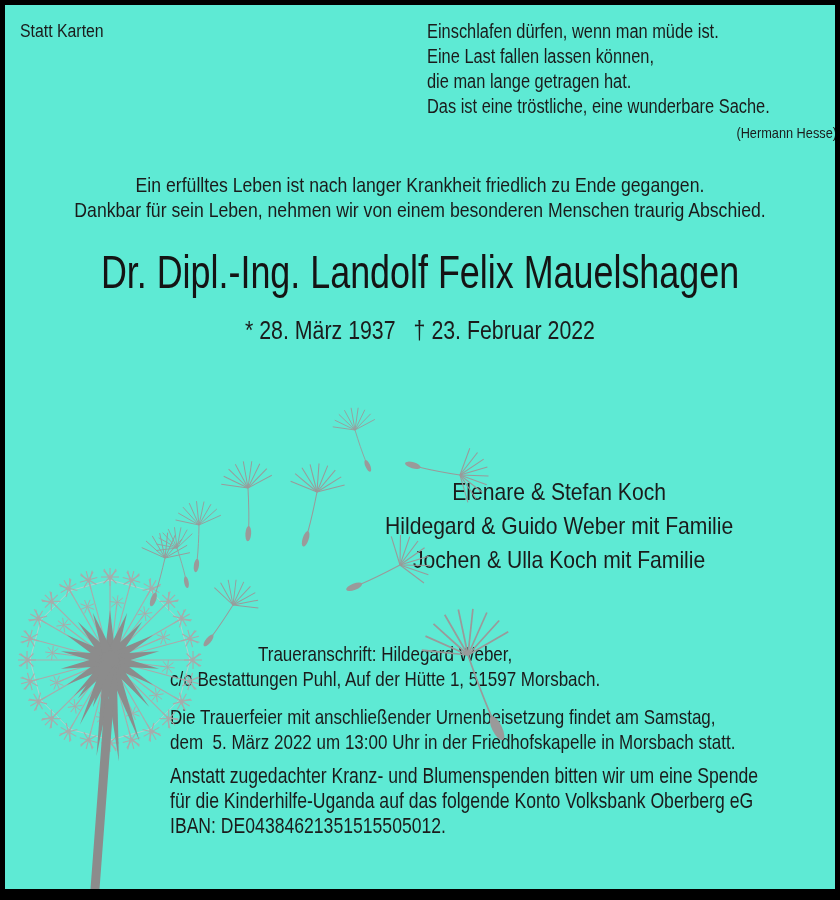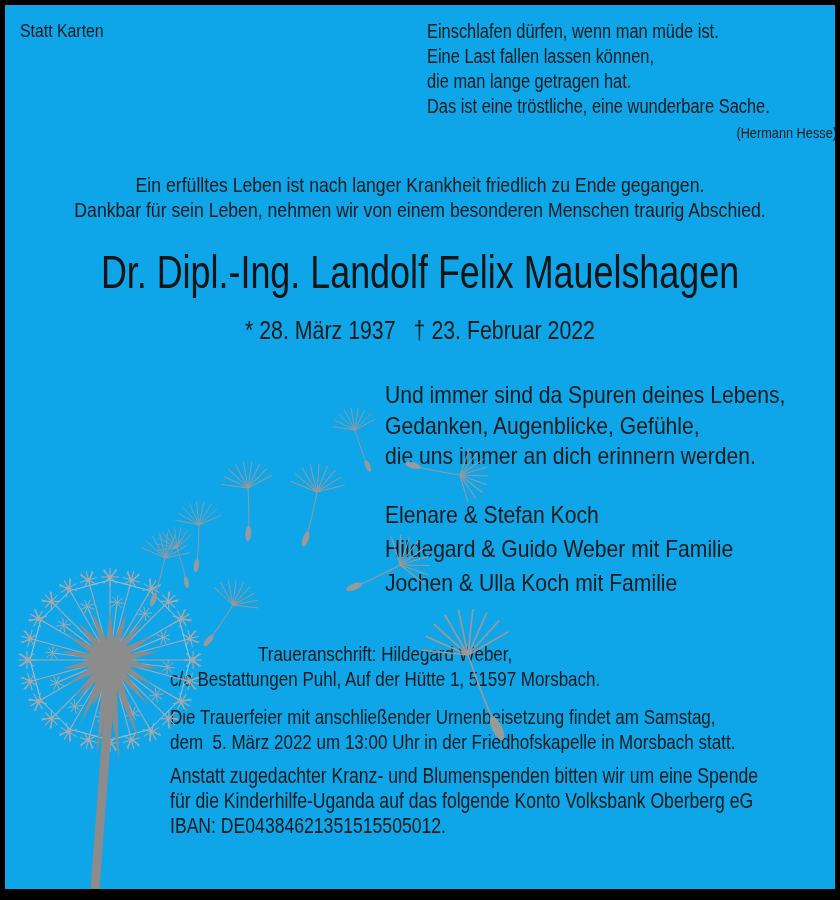--- a/index.html
+++ b/index.html
@@ -4,21 +4,21 @@
 <style>
   html,body{margin:0;padding:0;}
   body{
     width:840px;height:900px;position:relative;
     background:#000;
     font-family:"Liberation Sans", sans-serif;
     color:#1b1b1b;
   }
   .sheet{
     position:absolute;left:5px;top:5px;width:830px;height:884px;
-    background:#0ea5e9;overflow:hidden;
+    background:#5eead4;overflow:hidden;
   }
   .ln{display:block;white-space:pre;transform-origin:left top;}
 
   
   .statt{position:absolute;left:15px;top:16px;font-size:18px;
          transform:scaleX(.88);transform-origin:left top;white-space:pre;}
 
   
   .poem{position:absolute;left:422px;top:14px;width:410px;}
   .poem .ln{font-size:20px;line-height:25px;transform:scaleX(.82);}
@@ -37,21 +37,21 @@
   
   .dates{position:absolute;left:0;top:310px;width:830px;display:flex;
          justify-content:center;gap:22px;font-size:26px;
          transform:scaleX(.82);transform-origin:50% 0;white-space:pre;}
 
   
   .remember{position:absolute;left:380px;top:375px;}
   .remember .ln{font-size:24px;line-height:30.5px;transform:scaleX(.88);}
 
   
-  .mourners{position:absolute;left:380px;top:493px;}
+  .mourners{position:absolute;left:380px;top:470px;text-align:center;}
   .mourners .ln{font-size:24px;line-height:34px;transform:scaleX(.88);}
 
   
   .address{position:absolute;left:165px;top:636px;text-align:center;}
   .funeral{position:absolute;left:165px;top:699px;}
   .address .ln,.funeral .ln{font-size:21px;line-height:25px;transform:scaleX(.81);}
   .donation{position:absolute;left:165px;top:758px;}
   .donation .ln{font-size:22px;line-height:25px;transform:scaleX(.80);}
 
   
@@ -81,25 +81,20 @@
     <span class="ln">Dankbar für sein Leben, nehmen wir von einem besonderen Menschen traurig Abschied.</span>
   </div>
 
   <h1 class="name">Dr. Dipl.-Ing. Landolf Felix Mauelshagen</h1>
 
   <div class="dates">
     <span>* 28. März 1937</span>
     <span>† 23. Februar 2022</span>
   </div>
 
-  <div class="remember">
-    <span class="ln">Und immer sind da Spuren deines Lebens,</span>
-    <span class="ln">Gedanken, Augenblicke, Gefühle,</span>
-    <span class="ln">die uns immer an dich erinnern werden.</span>
-  </div>
 
   <div class="mourners">
     <span class="ln">Elenare &amp; Stefan Koch</span>
     <span class="ln">Hildegard &amp; Guido Weber mit Familie</span>
     <span class="ln">Jochen &amp; Ulla Koch mit Familie</span>
   </div>
 
   <div class="address">
     <span class="ln">Traueranschrift: Hildegard Weber,</span>
     <span class="ln">c/o Bestattungen Puhl, Auf der Hütte 1, 51597 Morsbach.</span>

